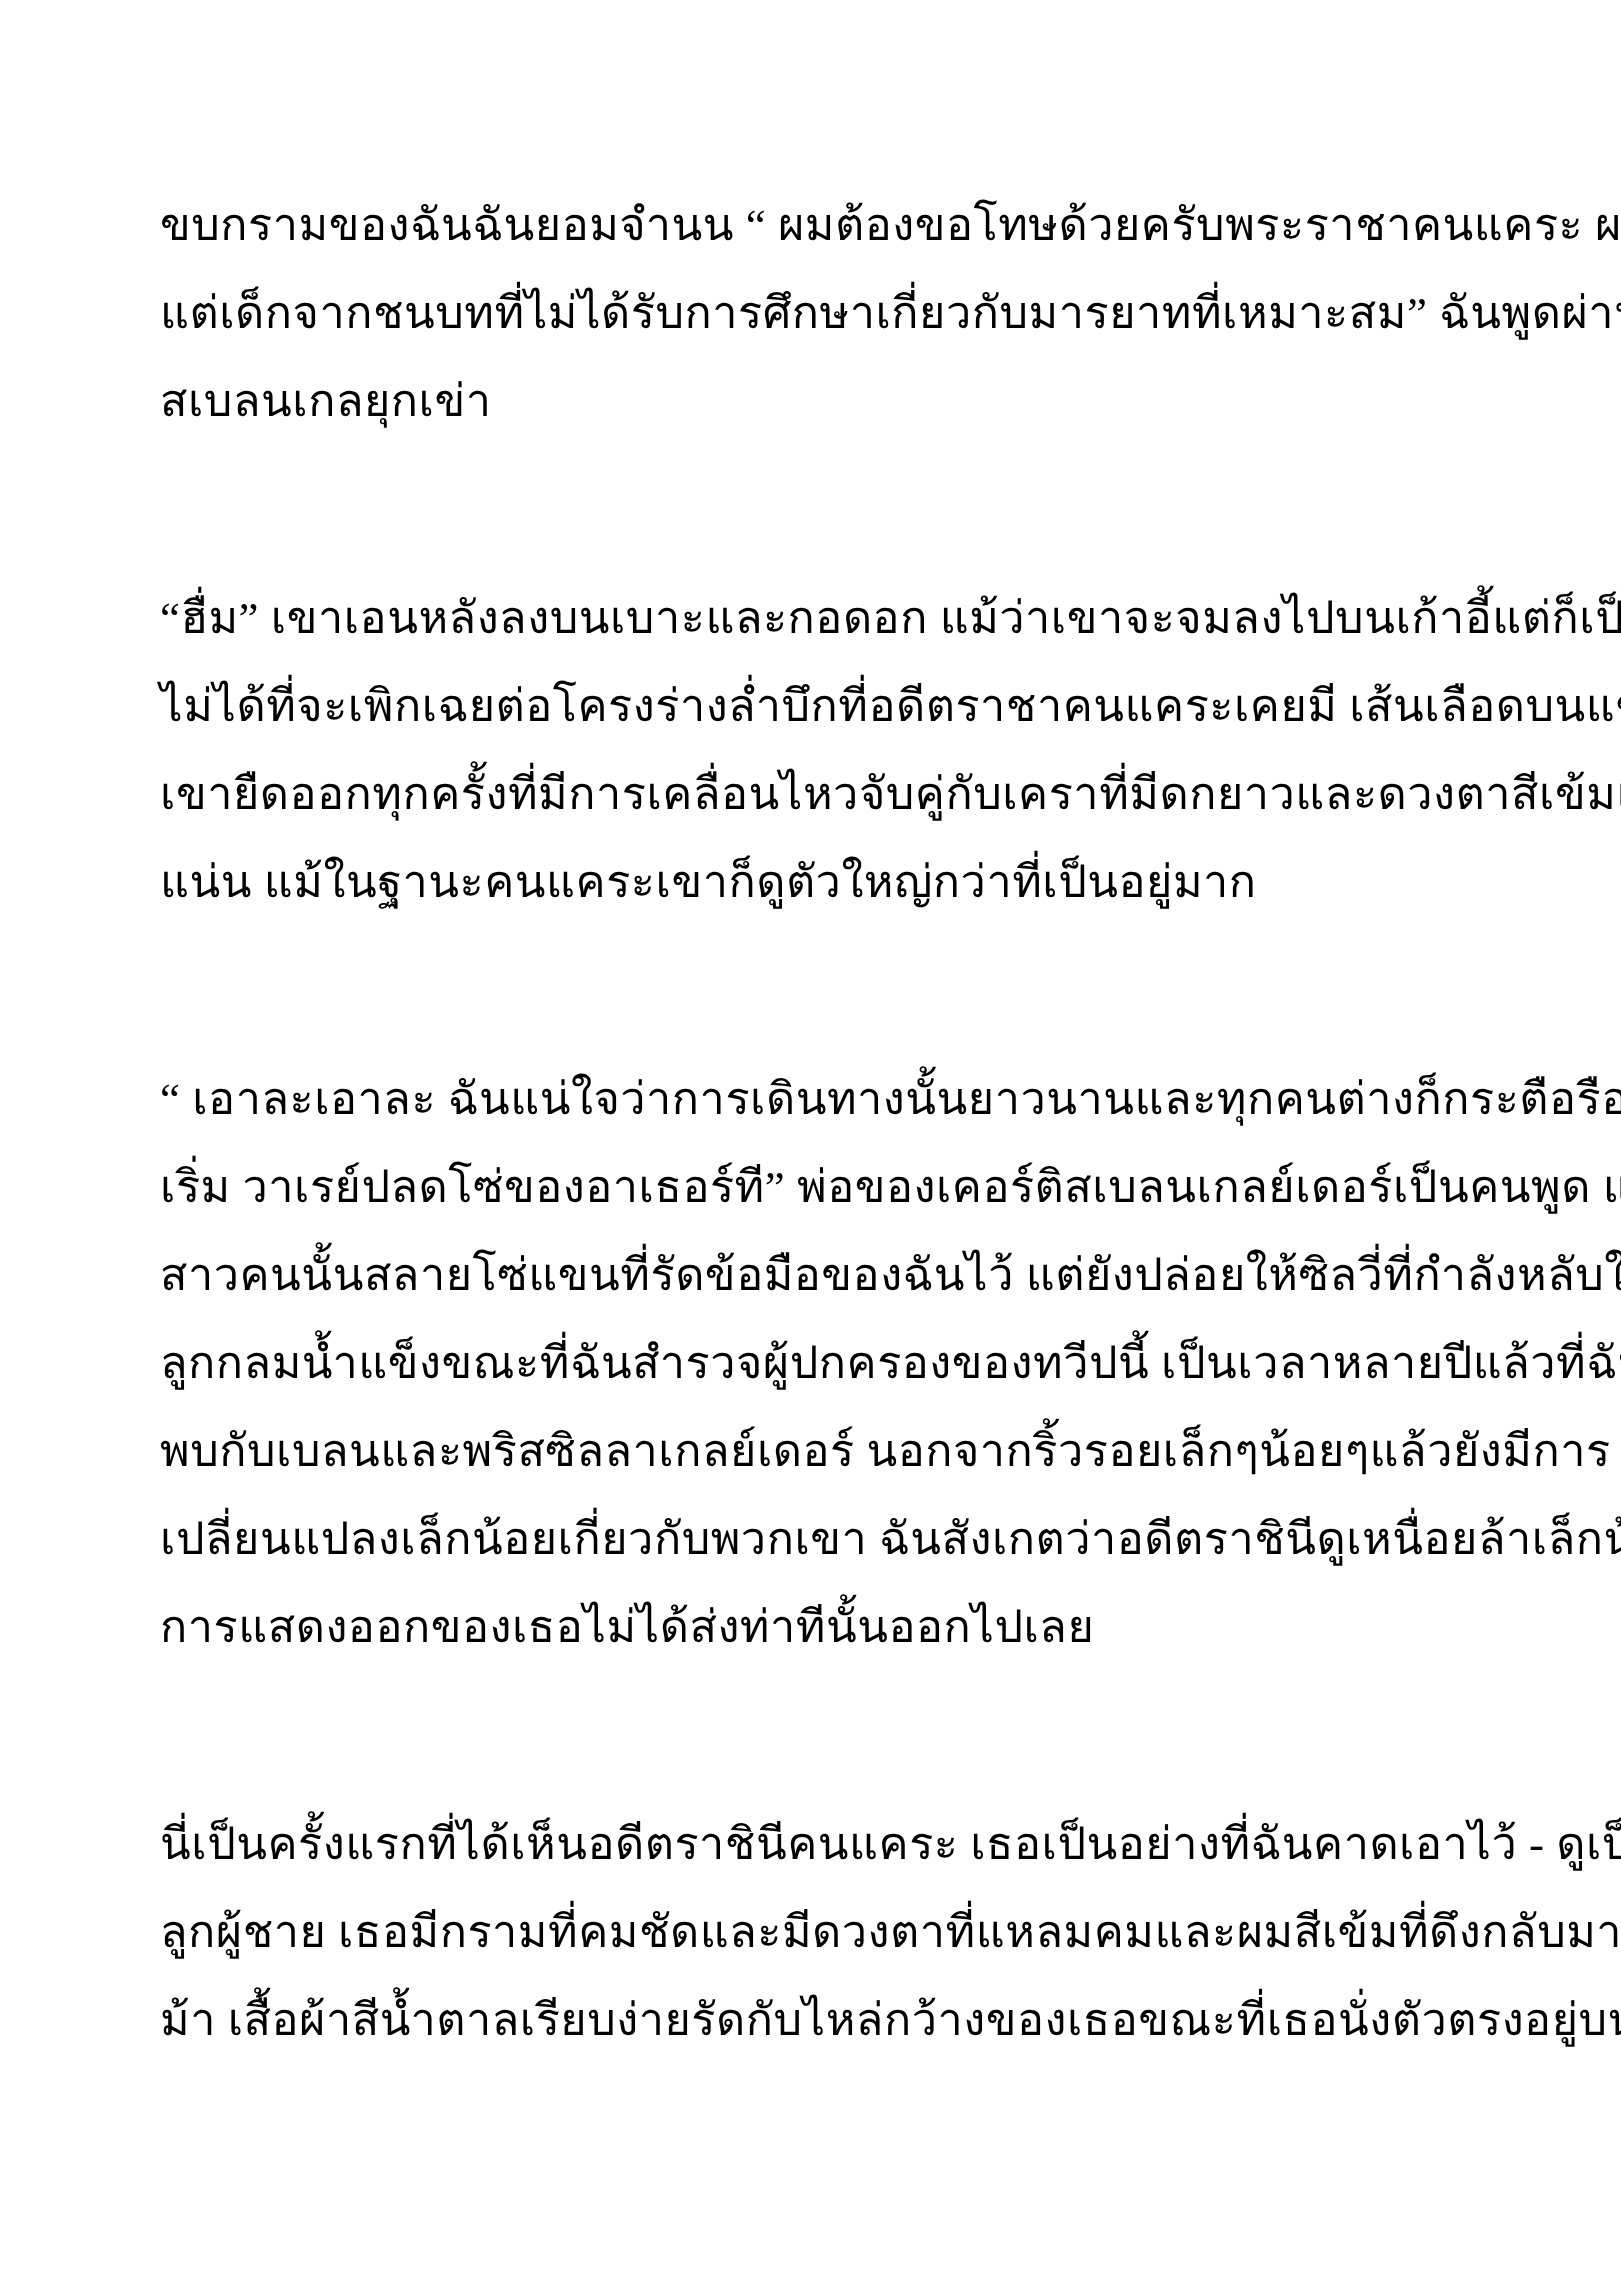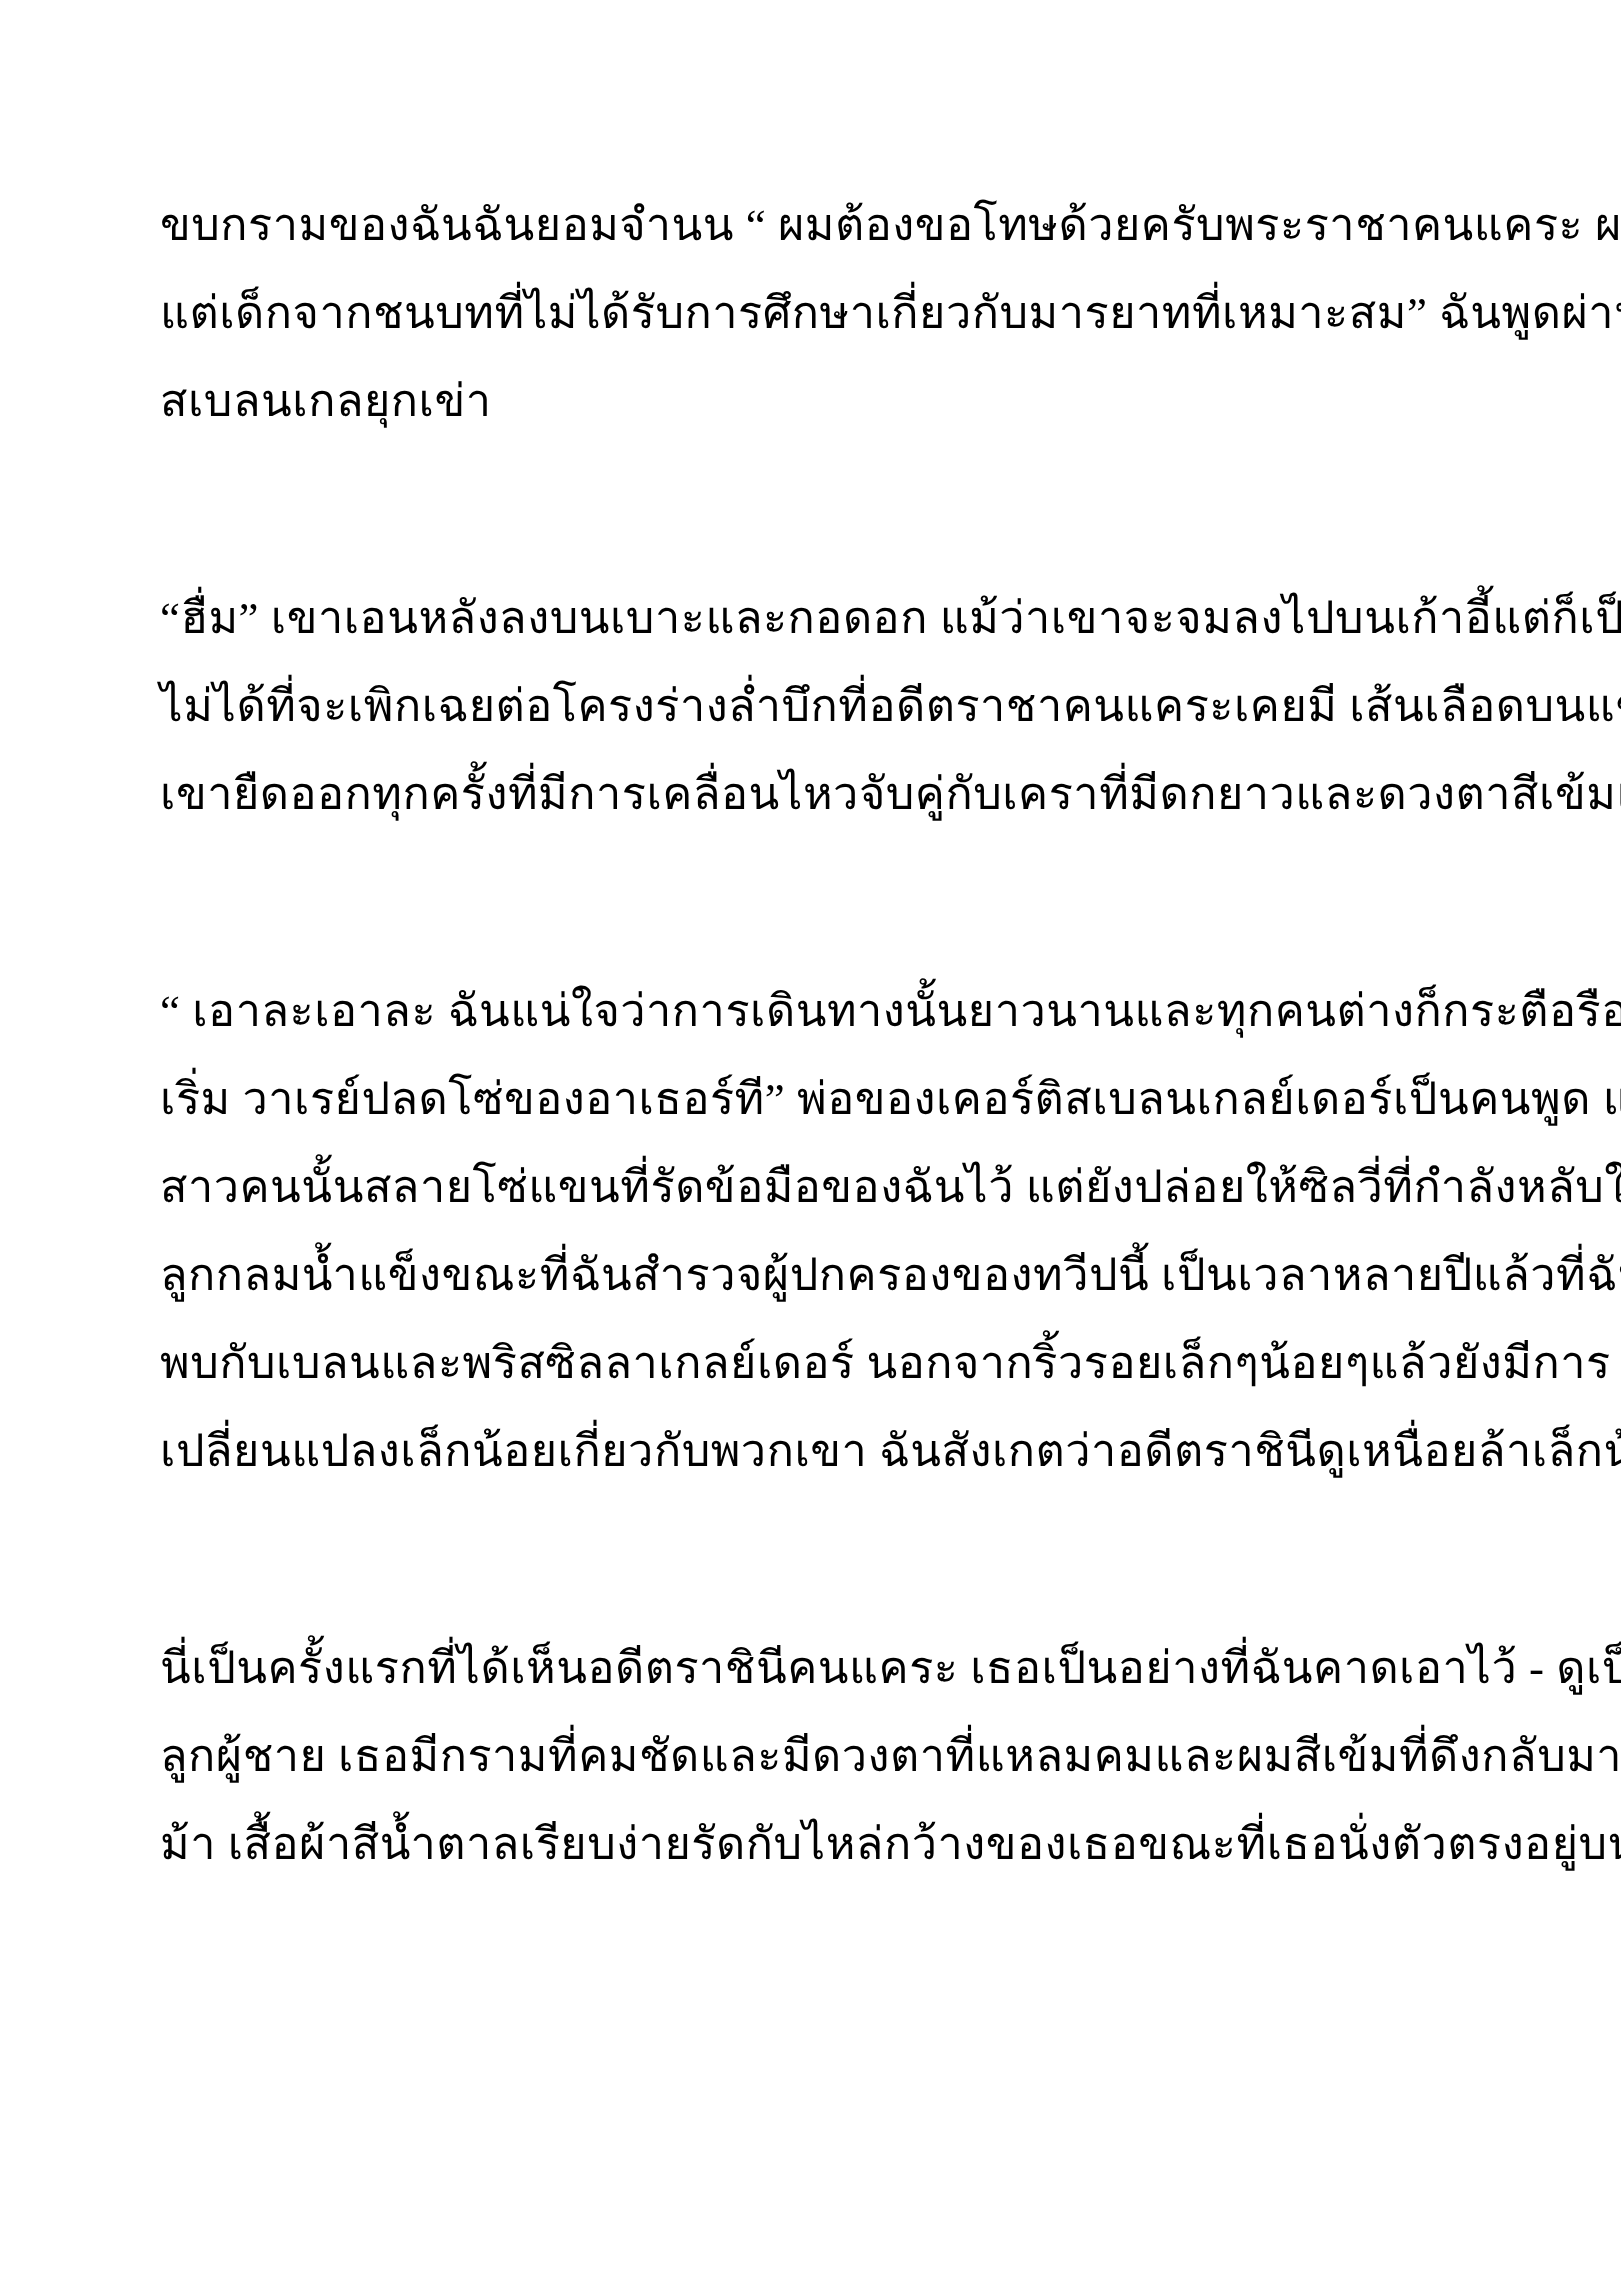--- a/index.html
+++ b/index.html
@@ -43,29 +43,31 @@
     <div class="paragraph">
       <div class="line">ขบกรามของฉันฉันยอมจำนน “ ผมต้องขอโทษด้วยครับพระราชาคนแคระ ผมเป็น</div>
       <div class="line">แต่เด็กจากชนบทที่ไม่ได้รับการศึกษาเกี่ยวกับมารยาทที่เหมาะสม” ฉันพูดผ่านฟัน</div>
       <div class="line">สเบลนเกลยุกเข่า</div>
     </div>
 
     <div class="paragraph">
       <div class="line">“ฮื่ม” เขาเอนหลังลงบนเบาะและกอดอก แม้ว่าเขาจะจมลงไปบนเก้าอี้แต่ก็เป็นไป</div>
       <div class="line">ไม่ได้ที่จะเพิกเฉยต่อโครงร่างล่ำบึกที่อดีตราชาคนแคระเคยมี เส้นเลือดบนแขนของ</div>
       <div class="line">เขายืดออกทุกครั้งที่มีการเคลื่อนไหวจับคู่กับเคราที่มีดกยาวและดวงตาสีเข้มและหนัก</div>
+      <div class="line">แน่น แม้ในฐานะคนแคระเขาก็ดูตัวใหญ่กว่าที่เป็นอยู่มาก</div>
     </div>
 
     <div class="paragraph">
       <div class="line">“ เอาละเอาละ ฉันแน่ใจว่าการเดินทางนั้นยาวนานและทุกคนต่างก็กระตือรือร้นที่จะ</div>
       <div class="line">เริ่ม วาเรย์ปลดโซ่ของอาเธอร์ที” พ่อของเคอร์ติสเบลนเกลย์เดอร์เป็นคนพูด แลนซ์</div>
       <div class="line">สาวคนนั้นสลายโซ่แขนที่รัดข้อมือของฉันไว้ แต่ยังปล่อยให้ซิลวี่ที่กำลังหลับใหลอยู่ใน</div>
       <div class="line">ลูกกลมน้ำแข็งขณะที่ฉันสำรวจผู้ปกครองของทวีปนี้ เป็นเวลาหลายปีแล้วที่ฉันไม่ได้</div>
       <div class="line">พบกับเบลนและพริสซิลลาเกลย์เดอร์ นอกจากริ้วรอยเล็กๆน้อยๆแล้วยังมีการ</div>
       <div class="line">เปลี่ยนแปลงเล็กน้อยเกี่ยวกับพวกเขา ฉันสังเกตว่าอดีตราชินีดูเหนื่อยล้าเล็กน้อยแต่</div>
+      <div class="line">การแสดงออกของเธอไม่ได้ส่งท่าทีนั้นออกไปเลย</div>
     </div>
 
     <div class="paragraph">
       <div class="line">นี่เป็นครั้งแรกที่ได้เห็นอดีตราชินีคนแคระ เธอเป็นอย่างที่ฉันคาดเอาไว้ - ดูเป็น</div>
       <div class="line">ลูกผู้ชาย เธอมีกรามที่คมชัดและมีดวงตาที่แหลมคมและผมสีเข้มที่ดึงกลับมาเป็นหาง</div>
       <div class="line">ม้า เสื้อผ้าสีน้ำตาลเรียบง่ายรัดกับไหล่กว้างของเธอขณะที่เธอนั่งตัวตรงอยู่บนเก้าอี้</div>
     </div>
 
   </div>
 </div>

